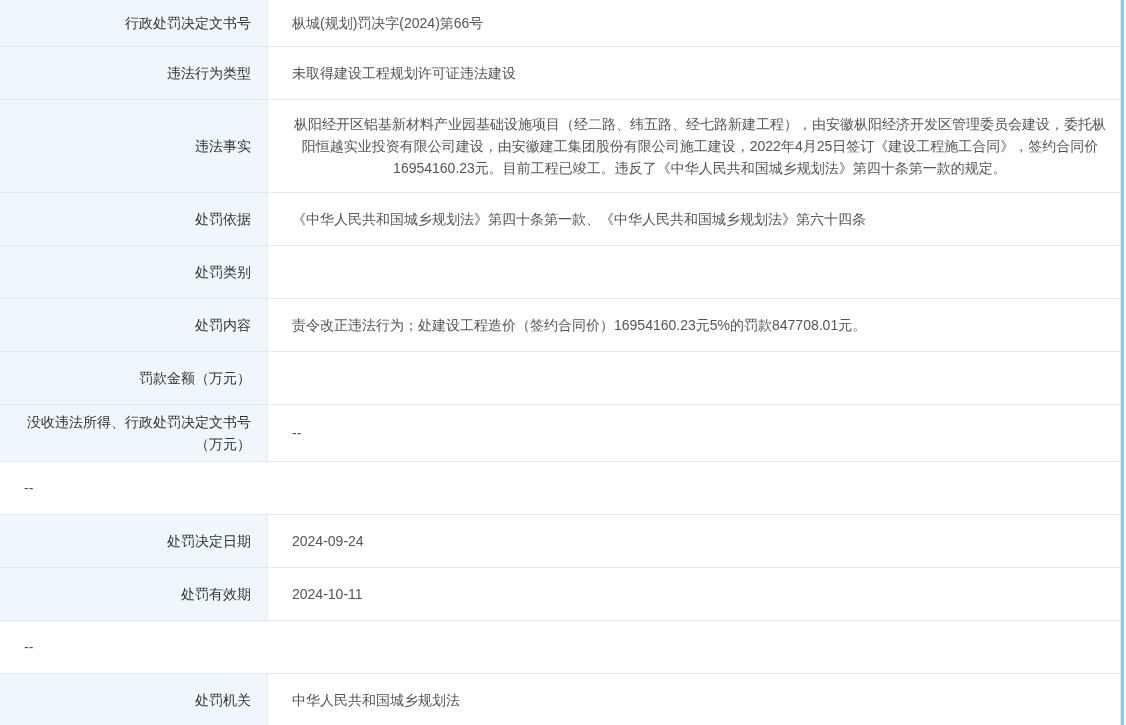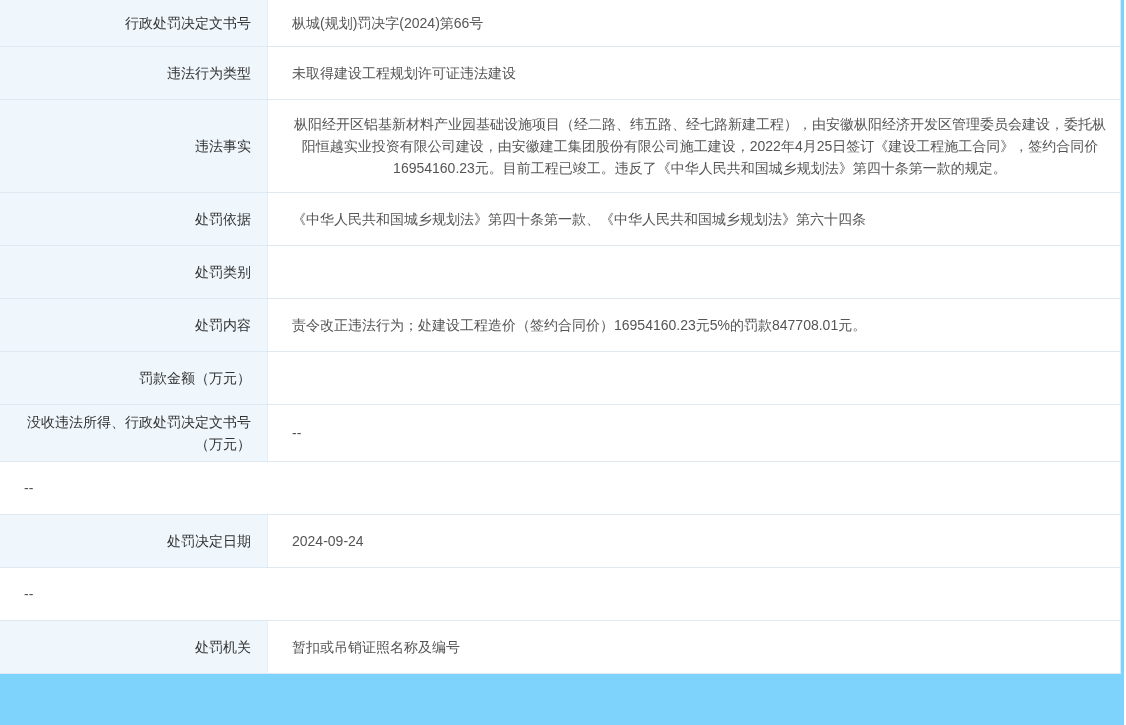--- a/index.html
+++ b/index.html
@@ -100,24 +100,28 @@
 
   <div class="row">
     <div class="cell value">--</div>
   </div>
 
   <div class="row">
     <div class="cell label">处罚决定日期</div>
     <div class="cell value">2024-09-24</div>
   </div>
 
+  <div class="row">
+    <div class="cell label">处罚有效期</div>
+    <div class="cell value">2024-10-11</div>
+  </div>
 
   <div class="row">
     <div class="cell value">--</div>
   </div>
 
   <div class="row">
     <div class="cell label">处罚机关</div>
-    <div class="cell value">暂扣或吊销证照名称及编号</div>
+    <div class="cell value">中华人民共和国城乡规划法</div>
   </div>
 </div>
 
 </div>
 
 </body></html>

